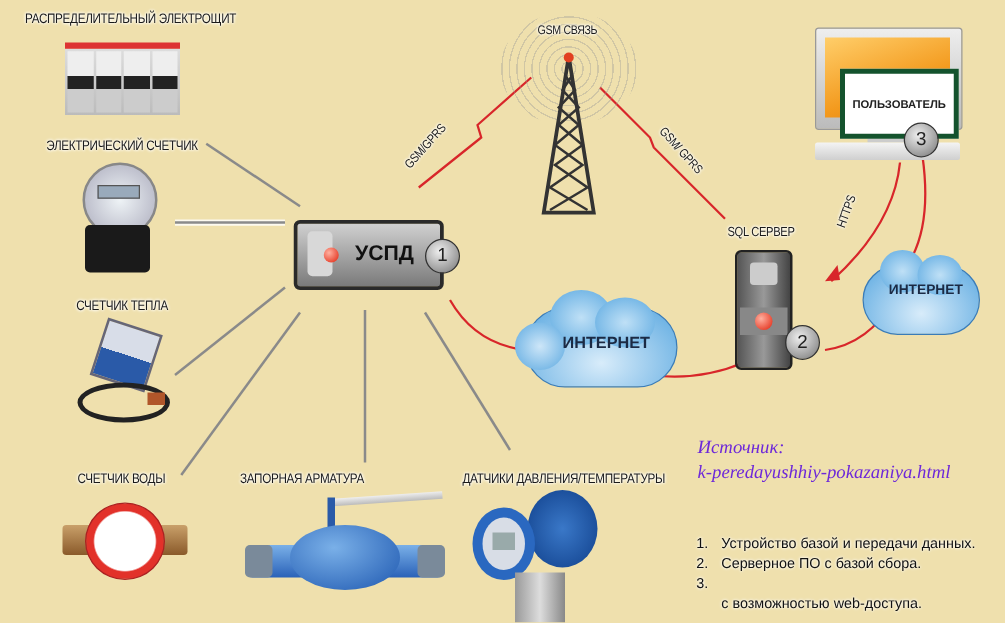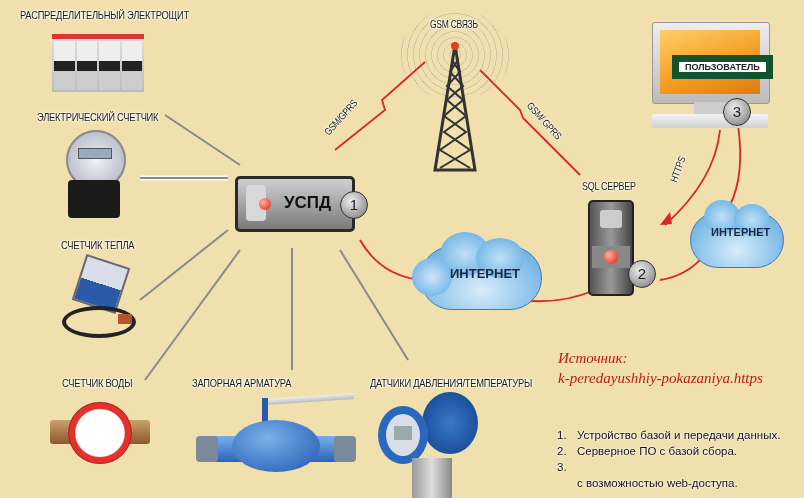--- a/index.html
+++ b/index.html
@@ -8,21 +8,21 @@
   .abs { position:absolute; }
   .lbl { position:absolute; font-family:"Liberation Sans", sans-serif; font-size:11px; color:#1a1a1a;
          letter-spacing:-0.3px; transform:scaleX(0.85); transform-origin:left top; white-space:nowrap;
          text-shadow:0 0 3px #fff, 0 0 3px #fff, 0 0 2px #fff; }
   svg.lines { position:absolute; left:0; top:0; }
   .badge { position:absolute; width:26px; height:26px; border-radius:50%;
            background:radial-gradient(circle at 40% 35%, #eee, #999 70%, #666);
            border:1.5px solid #333; font-size:15px; color:#222; text-align:center; line-height:26px; }
   .cloud-text { position:absolute; font-size:13px; font-weight:bold; color:#1b2a44; white-space:nowrap; }
   .source { position:absolute; left:558px; top:348px; font-family:"Liberation Serif", serif; font-style:italic;
-            color:#b91c1c; font-size:15px; line-height:20px; }
+            color:#6d28d9; font-size:15px; line-height:20px; }
   .legend { position:absolute; left:557px; top:427px; font-size:11.5px; color:#111; line-height:16px;
             text-shadow:0 0 3px #fff, 0 0 2px #fff; }
   .legend .row { display:flex; }
   .legend .num { width:20px; }
 </style>
 </head>
 <body>
 
 <svg class="lines" width="804" height="498">
   <g stroke="#8a8a8a" stroke-width="2" fill="none">
@@ -139,26 +139,26 @@
 <div class="cloud-text" style="left:711px;top:226px;font-size:11px;">ИНТЕРНЕТ</div>
 
 <div class="lbl" style="left:668px;top:180px;font-size:10px;transform:rotate(-70deg) scaleX(0.85);">HTTPS</div>
 
 <div class="abs" style="left:652px;top:22px;width:116px;height:110px;">
   <div style="position:absolute;left:0;top:0;width:116px;height:80px;background:linear-gradient(#eee,#bbb);border:1px solid #999;border-radius:3px;"></div>
   <div style="position:absolute;left:8px;top:8px;width:100px;height:64px;background:linear-gradient(160deg,#ffce6a,#f39a1e 60%,#e07a10);"></div>
   <div style="position:absolute;left:42px;top:80px;width:32px;height:12px;background:#ccc;"></div>
   <div style="position:absolute;left:0;top:92px;width:116px;height:14px;background:linear-gradient(#f4f4f4,#cfcfcf);border-radius:2px;"></div>
 </div>
-<div class="abs" style="left:672px;top:55px;background:#fff;border:7px solid #14532d;padding:0 6px;font-size:9px;font-weight:bold;color:#222;text-align:center;">ПОЛЬЗОВАТЕЛЬ</div>
+<div class="abs" style="left:672px;top:55px;background:#fff;border:4px solid #14532d;padding:19px 6px;font-size:9px;font-weight:bold;color:#222;text-align:center;">ПОЛЬЗОВАТЕЛЬ</div>
 <div class="badge" style="left:723px;top:98px;">3</div>
 
 <div class="source">
   <div>Источник:</div>
-  <div>k-peredayushhiy-pokazaniya.https</div>
+  <div>k-peredayushhiy-pokazaniya.html</div>
 </div>
 
 <div class="legend">
   <div class="row">
       <span class="num">1.</span>
       <span>Устройство базой и передачи данных.</span>
     </div>
   <div class="row">
       <span class="num">2.</span>
       <span>Серверное ПО с базой сбора.</span>

